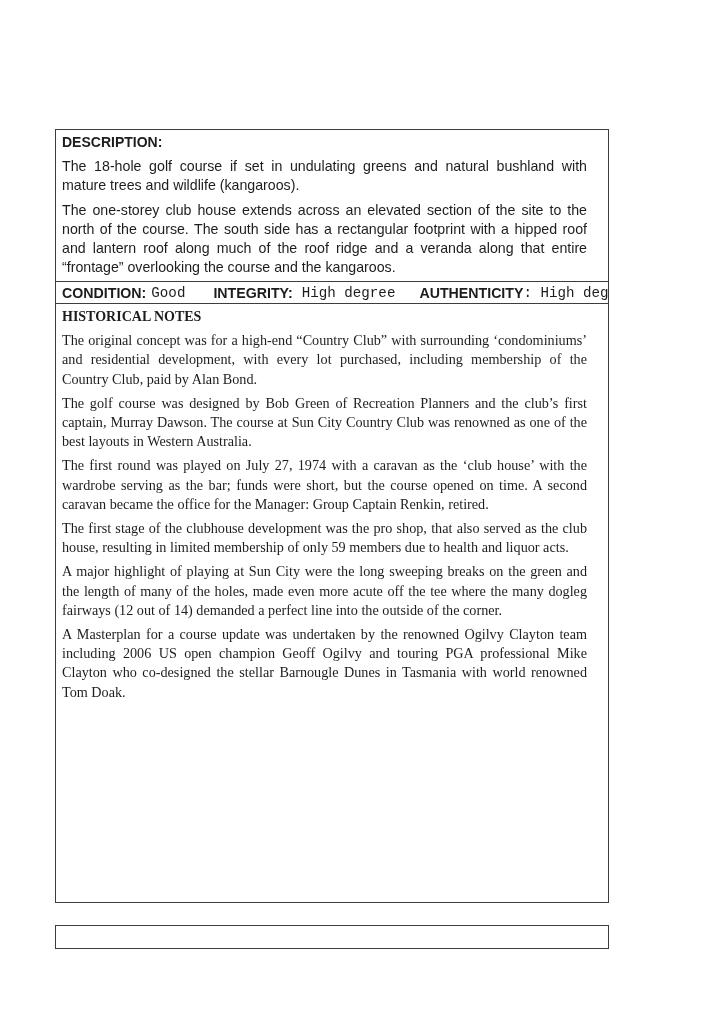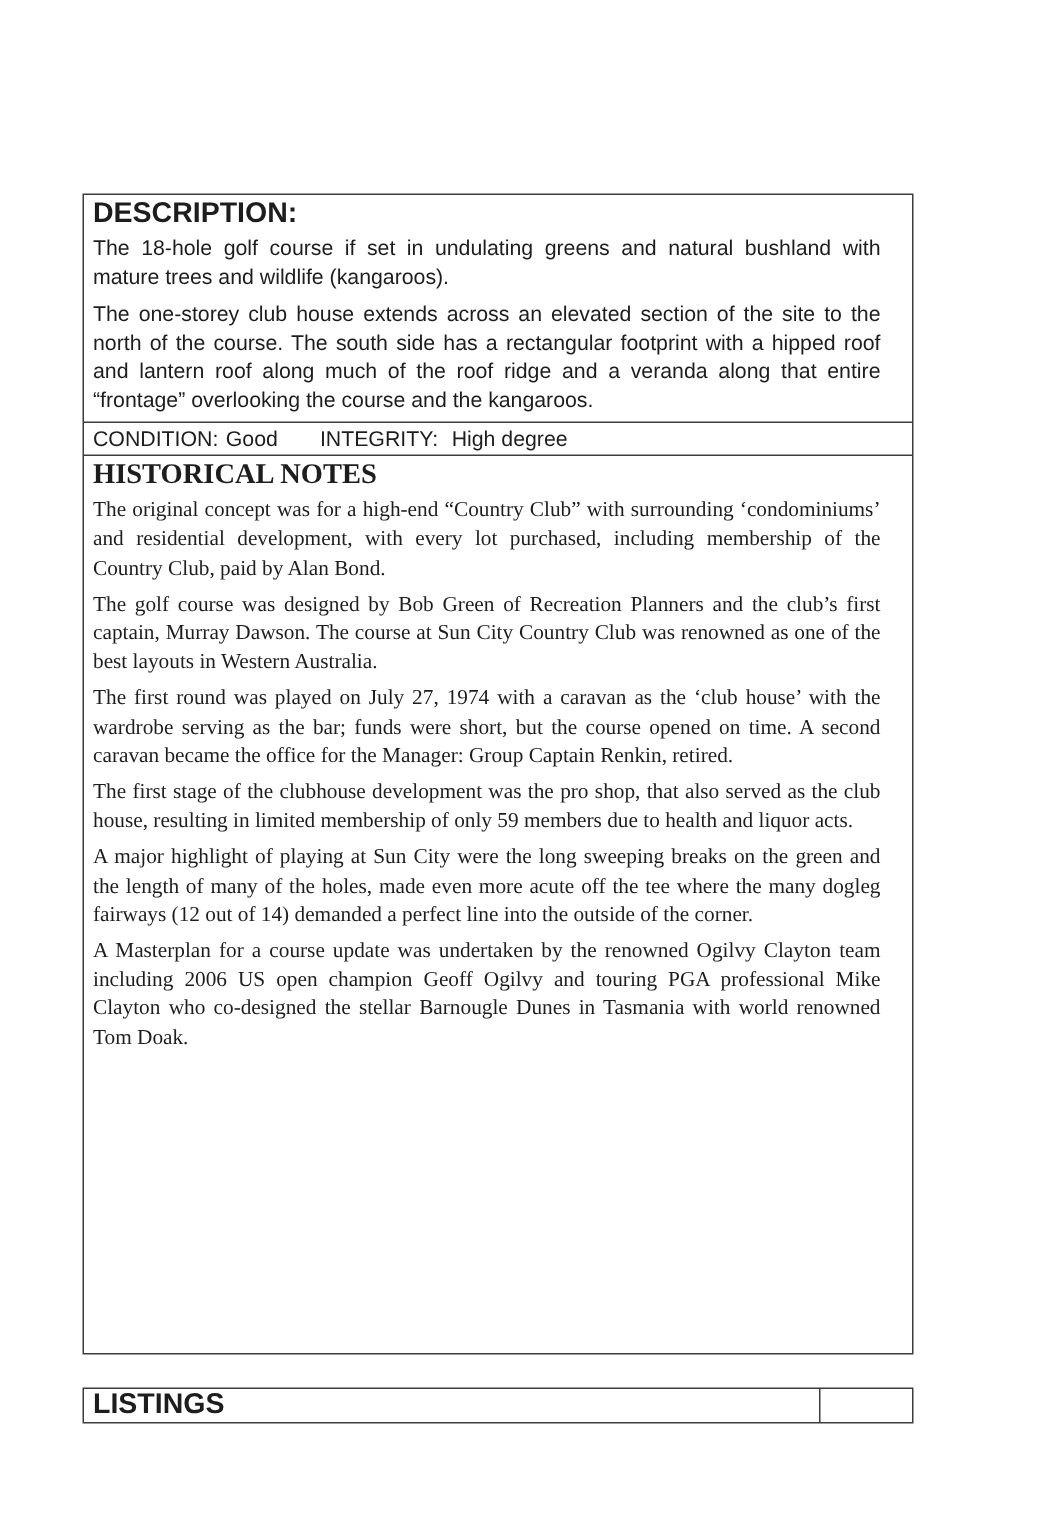--- a/index.html
+++ b/index.html
@@ -39,33 +39,33 @@
     display: flex;
     align-items: center;
     height: 21.5px;
     padding: 0 6px;
     white-space: nowrap;
     overflow: hidden;
   }
   .assessment-group { display: inline-flex; }
   .assessment-group.g1 { margin-right: 28px; }
   .assessment-group.g2 { margin-right: 24px; }
-  .assessment-label { font-weight: normal; }
-  .assessment-value { margin-left: 5px; }
+  .assessment-label { font-weight: bold; }
+  .assessment-value { margin-left: 5px; font-family: Liberation Mono, monospace; }
   .assessment-value.wide-gap { margin-left: 9px; }
   .assessment-value.no-gap { margin-left: 0; }
   .section-historical {
     min-height: 598px;
     font-family: Liberation Serif, serif;
   }
   .heading {
     font-weight: bold;
     line-height: 19.2px;
     margin: 0;
-    font-size: 19px;
+    font-size: 14px;
   }
   p.para {
     margin: 5px 15px 0 0;
     line-height: 19.2px;
     text-align: justify;
   }
   .listings-table {
     margin-top: 22px;
     border: 1.5px solid #3d3d3d;
     display: flex;
@@ -98,34 +98,35 @@
 
     <div class="assessment-row">
       <span class="assessment-group g1">
         <span class="assessment-label">CONDITION:</span>
         <span class="assessment-value">Good</span>
       </span>
       <span class="assessment-group g2">
         <span class="assessment-label">INTEGRITY:</span>
         <span class="assessment-value wide-gap">High degree</span>
       </span>
+      <span class="assessment-group g3">
+        <span class="assessment-label">AUTHENTICITY</span>
+        <span class="assessment-value no-gap">: High degree</span>
+      </span>
     </div>
 
     <div class="section section-historical">
       <p class="heading">HISTORICAL NOTES</p>
       <p class="para">The original concept was for a high-end “Country Club” with surrounding ‘condominiums’ and residential development, with every lot purchased, including membership of the Country Club, paid by Alan Bond.</p>
       <p class="para">The golf course was designed by Bob Green of Recreation Planners and the club’s first captain, Murray Dawson.  The course at Sun City Country Club was renowned as one of the best layouts in Western Australia.</p>
       <p class="para">The first round was played on July 27, 1974 with a caravan as the ‘club house’ with the wardrobe serving as the bar; funds were short, but the course opened on time.  A second caravan became the office for the Manager: Group Captain Renkin, retired.</p>
       <p class="para">The first stage of the clubhouse development was the pro shop, that also served as the club house, resulting in limited membership of only 59 members due to health and liquor acts.</p>
       <p class="para">A major highlight of playing at Sun City were the long sweeping breaks on the green and the length of many of the holes, made even more acute off the tee where the many dogleg fairways (12 out of 14) demanded a perfect line into the outside of the corner.</p>
       <p class="para">A Masterplan for a course update was undertaken by the renowned Ogilvy Clayton team including 2006 US open champion Geoff Ogilvy and touring PGA professional Mike Clayton who co-designed the stellar Barnougle Dunes in Tasmania with world renowned Tom Doak.</p>
     </div>
 
   </div>
 
   <div class="listings-table">
-    <div class="listings-main">
-      <span class="heading">LISTINGS</span>
-    </div>
     <div class="listings-side"></div>
   </div>
 
 </div>
 
 </body></html>

